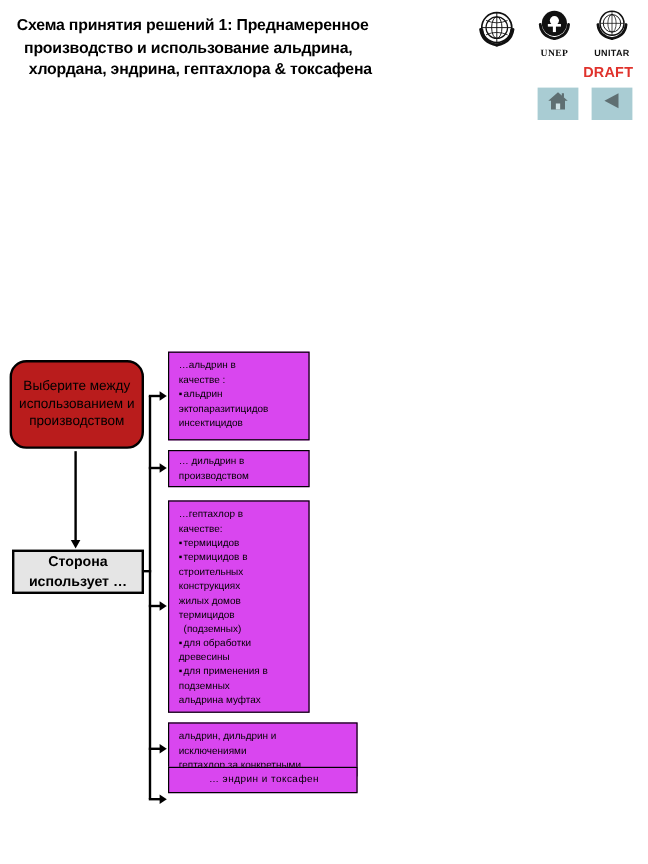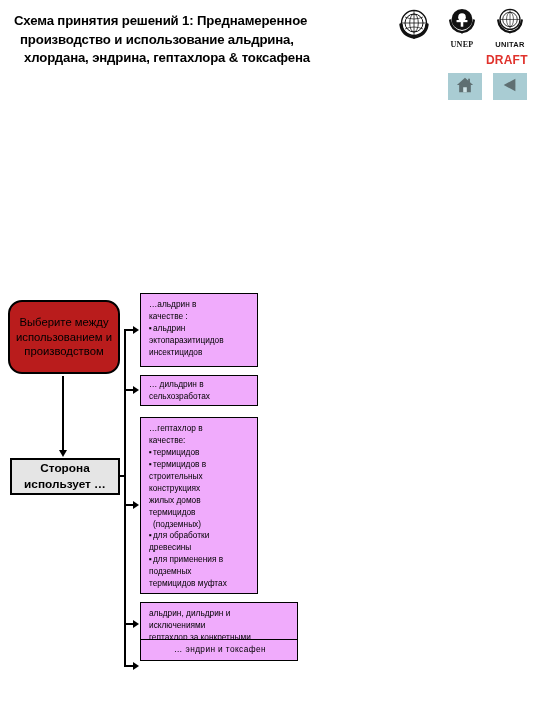--- a/index.html
+++ b/index.html
@@ -55,21 +55,21 @@
     padding:2px 3px;font-weight:400;
   }
   .node-party{
     left:10px;top:458px;width:110px;height:37px;
     background:#e5e5e5;border:2px solid #000;
     display:flex;align-items:center;justify-content:center;
     text-align:center;font-size:11.8px;font-weight:bold;color:#000;line-height:1.3;
   }
 
   .node-white{
-    background:#f0abfc;border:1.6px solid #000;
+    background:#d946ef;border:1.6px solid #000;
     font-size:8.3px;color:#000;line-height:1.44;
     padding:5px 6px 4px 8px;text-align:left;
   }
   .node-w1{left:140px;top:293px;width:118px;height:74px;}
   .node-w2{left:140px;top:375px;width:118px;height:31px;
            display:flex;align-items:center;}
   .node-w3{left:140px;top:417px;width:118px;height:177px;}
   .node-w4{left:140px;top:602px;width:158px;height:45px;}
   .node-w5{left:140px;top:639px;width:158px;height:22px;
            display:flex;align-items:flex-end;justify-content:center;
@@ -203,39 +203,39 @@
     <span class="ol" style="display:block">…альдрин в</span>
     <span class="ol" style="display:block">качестве :</span>
     <span class="bul">альдрин</span>
     <span class="ol" style="display:block">эктопаразитицидов</span>
     <span class="ol" style="display:block">инсектицидов</span>
   </div>
 
   <div class="node node-white node-w2">
     <div>
       <span class="ol" style="display:block">… дильдрин в</span>
-      <span class="ol" style="display:block">сельхозработах</span>
+      <span class="ol" style="display:block">производством</span>
     </div>
   </div>
 
   <div class="node node-white node-w3">
     <span class="ol" style="display:block">…гептахлор в</span>
     <span class="ol" style="display:block">качестве:</span>
     <span class="bul">термицидов</span>
     <span class="bul">термицидов в</span>
     <span class="ol" style="display:block">строительных</span>
     <span class="ol" style="display:block">конструкциях</span>
     <span class="ol" style="display:block">жилых домов</span>
     <span class="ol" style="display:block">термицидов</span>
     <span class="ind">(подземных)</span>
     <span class="bul">для обработки</span>
     <span class="ol" style="display:block">древесины</span>
     <span class="bul">для  применения в</span>
     <span class="ol" style="display:block">подземных</span>
-    <span class="ol" style="display:block">термицидов муфтах</span>
+    <span class="ol" style="display:block">альдрина муфтах</span>
   </div>
 
   <div class="node node-white node-w4">
     <span class="ol" style="display:block">альдрин, дильдрин и</span>
     <span class="ol" style="display:block">исключениями</span>
     <span class="ol" style="display:block">гептахлор за конкретными</span>
   </div>
 
   <div class="node node-white node-w5">
     <span class="ol">… эндрин и  токсафен</span>

